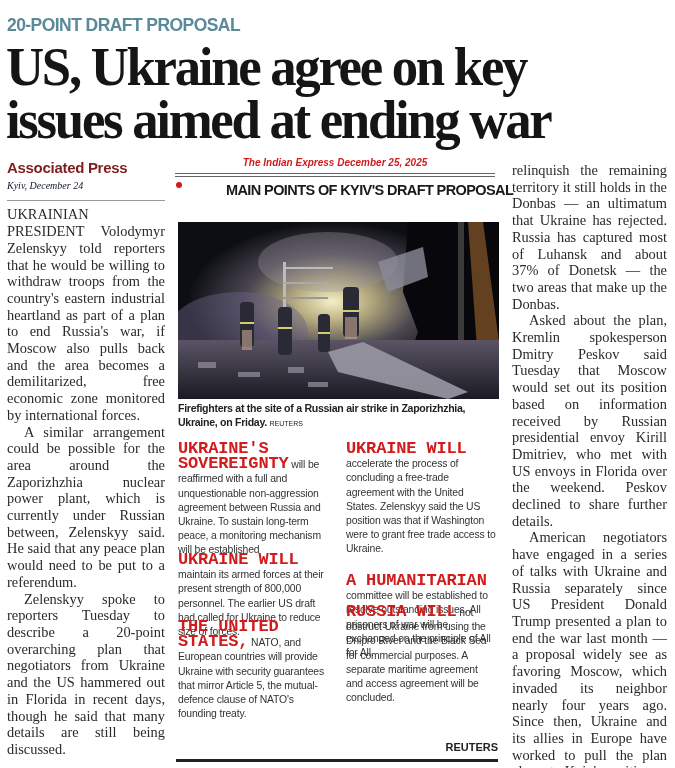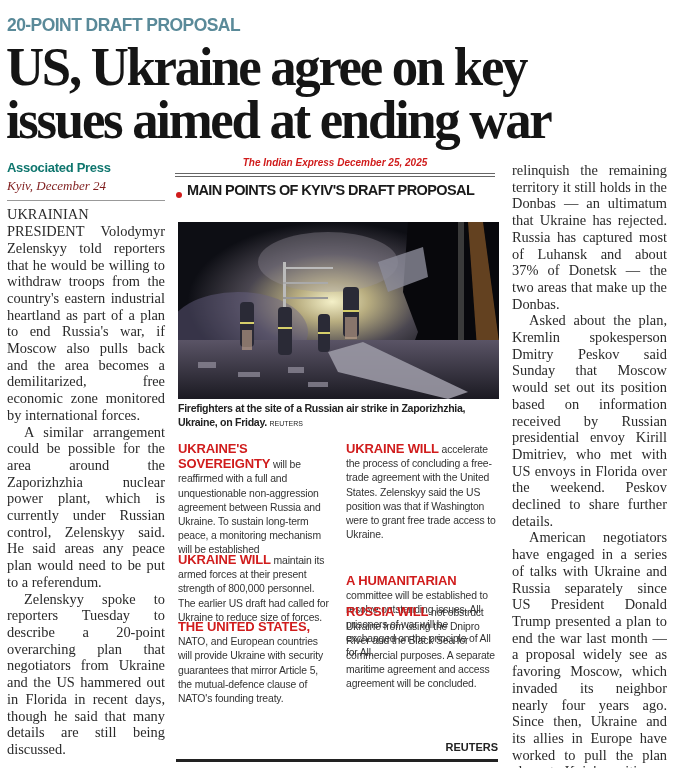--- a/index.html
+++ b/index.html
@@ -16,68 +16,68 @@
     font-family: "Liberation Serif", serif; font-weight: bold;
     font-size: 55px; line-height: 53px; color: #151515; letter-spacing: -2.4px;
     transform: scaleX(0.96); transform-origin: left;
   }
 
   .col { position: absolute; font-family: "Liberation Serif", serif; font-size: 14.4px; line-height: 16.7px; color: #2a2a2a; text-align: justify; hyphens: manual; }
   .col p { text-indent: 0; }
   .col p.ind { text-indent: 17px; }
 
   .col-left { left: 7px; top: 160px; width: 158px; }
-  .byline-agency { font-family: "Liberation Sans", sans-serif; font-weight: bold; font-size: 13px; color: #0f766e; letter-spacing: -0.3px; }
-  .byline-place { font-family: "Liberation Serif", serif; font-style: italic; font-size: 13px; color: #7f1d1d; margin-top: 1px; }
+  .byline-agency { font-family: "Liberation Sans", sans-serif; font-weight: bold; font-size: 15px; color: #7f1d1d; letter-spacing: -0.3px; }
+  .byline-place { font-family: "Liberation Serif", serif; font-style: italic; font-size: 10px; color: #0f172a; margin-top: 1px; }
   .byline-rule { height: 1px; background: #999; margin: 6px 0 5px 0; }
 
   .source-line {
     position: absolute; left: 170px; top: 157px; width: 330px; text-align: center;
     font-family: "Liberation Sans", sans-serif; font-weight: bold; font-size: 10px; color: #d01c1c; font-style: italic;
   }
   .box-rule-double { position: absolute; left: 175px; top: 173px; width: 320px; height: 4px; border-top: 1px solid #666; border-bottom: 1px solid #666; }
   .box-title {
     position: absolute; left: 176px; top: 182px;
     font-family: "Liberation Sans", sans-serif; font-weight: bold; font-size: 14.5px; color: #1a1a1a; letter-spacing: -0.6px;
-    display: flex; align-items: flex-end;
+    display: flex; align-items: flex-start; gap: 39px;
   }
   .bullet-dot { width: 6px; height: 6px; border-radius: 50%; background: #d01c1c; margin-right: 5px; display: inline-block; }
 
   .photo { position: absolute; left: 178px; top: 222px; width: 321px; height: 177px; overflow: hidden; background: #0d0e14; }
   .photo svg { width: 100%; height: 100%; display: block; }
 
   .caption {
     position: absolute; left: 178px; top: 401px; width: 320px;
     font-family: "Liberation Sans", sans-serif; font-weight: bold; font-size: 10.6px; line-height: 14px; color: #222; letter-spacing: -0.3px;
   }
   .caption .credit { font-weight: normal; font-size: 7px; letter-spacing: 0; }
 
   .points { position: absolute; font-family: "Liberation Sans", sans-serif; font-size: 10.4px; line-height: 14.2px; color: #333; letter-spacing: -0.15px; }
-  .points .lead { color: #d01c1c; font-weight: bold; font-size: 13px; }
+  .points .lead { color: #d01c1c; font-weight: bold; font-size: 17px; font-family: Liberation Mono, monospace; }
   .pt { position: absolute; }
   .pt-a { left: 178px; width: 152px; }
   .pt-b { left: 346px; width: 150px; }
 
   .reuters-credit { position: absolute; left: 440px; top: 741px; width: 58px; text-align: right; font-family: "Liberation Sans", sans-serif; font-weight: bold; font-size: 11px; color: #222; }
   .box-rule-bottom { position: absolute; left: 176px; top: 759px; width: 322px; height: 3px; background: #222; }
 
   .col-right { left: 512px; top: 162px; width: 155px; }
 </style>
 </head>
 <body>
 
 <div class="kicker">20-POINT DRAFT PROPOSAL</div>
 <h1 class="headline">US, Ukraine agree on key issues aimed at ending war</h1>
 
 <div class="col col-left">
   <div class="byline-agency">Associated Press</div>
   <div class="byline-place">Kyiv, December 24</div>
   <div class="byline-rule"></div>
   <p>UKRAINIAN PRESIDENT Volodymyr Zelenskyy told reporters that he would be willing to withdraw troops from the country's eastern industrial heartland as part of a plan to end Russia's war, if Moscow also pulls back and the area becomes a demilitarized, free economic zone monitored by international forces.</p>
-  <p class="ind">A similar arrangement could be possible for the area around the Zaporizhzhia nuclear power plant, which is currently under Russian control, Zelenskyy said. He said areas any peace plan would need to be put to a referendum.</p>
+  <p class="ind">A similar arrangement could be possible for the area around the Zaporizhzhia nuclear power plant, which is currently under Russian between, Zelenskyy said. He said that any peace plan would need to be put to a referendum.</p>
   <p class="ind">Zelenskyy spoke to reporters Tuesday to describe a 20-point overarching plan that negotiators from Ukraine and the US hammered out in Florida in recent days, though he said that many details are still being discussed.</p>
 
 </div>
 
 <div class="source-line">The Indian Express December 25, 2025</div>
 <div class="box-rule-double"></div>
 <div class="box-title">
   <span class="bullet-dot"></span>
   <span>MAIN POINTS OF KYIV'S DRAFT PROPOSAL</span>
 </div>
@@ -159,16 +159,16 @@
   <div class="pt pt-b" style="top:605px">
     <span class="lead">RUSSIA WILL</span><span> not obstruct Ukraine from using the Dnipro River and the Black Sea for commercial purposes. A separate maritime agreement and access agreement will be concluded.</span>
   </div>
 </div>
 
 <div class="reuters-credit">REUTERS</div>
 <div class="box-rule-bottom"></div>
 
 <div class="col col-right">
   <p>relinquish the remaining territory it still holds in the Donbas — an ultimatum that Ukraine has rejected. Russia has captured most of Luhansk and about 37% of Donetsk — the two areas that make up the Donbas.</p>
-  <p class="ind">Asked about the plan, Kremlin spokesperson Dmitry Peskov said Sunday that Moscow would set out its position based on information received by Russian presidential envoy Kirill Dmitriev, who met with US envoys in Florida over the weekend. Peskov declined to share further details.</p>
+  <p class="ind">Asked about the plan, Kremlin spokesperson Dmitry Peskov said Tuesday that Moscow would set out its position based on information received by Russian presidential envoy Kirill Dmitriev, who met with US envoys in Florida over the weekend. Peskov declined to share further details.</p>
   <p class="ind">American negotiators have engaged in a series of talks with Ukraine and Russia separately since US President Donald Trump presented a plan to end the war last month — a proposal widely see as favoring Moscow, which invaded its neighbor nearly four years ago. Since then, Ukraine and its allies in Europe have worked to pull the plan closer to Kyiv's position.</p>
 
 </div>
 
 </body></html>

